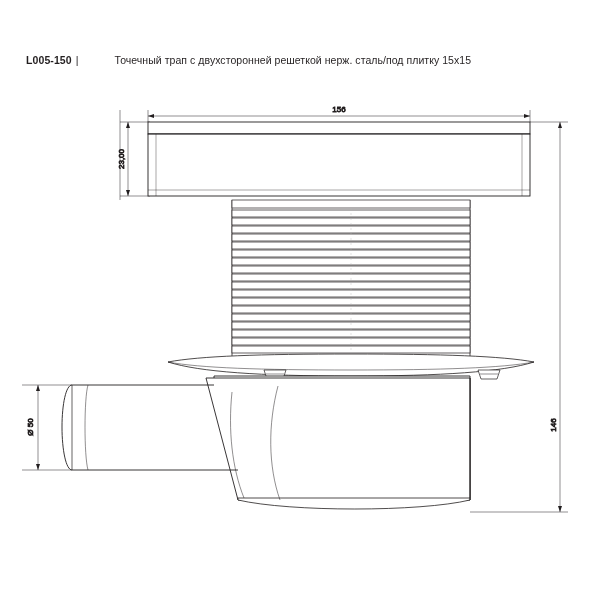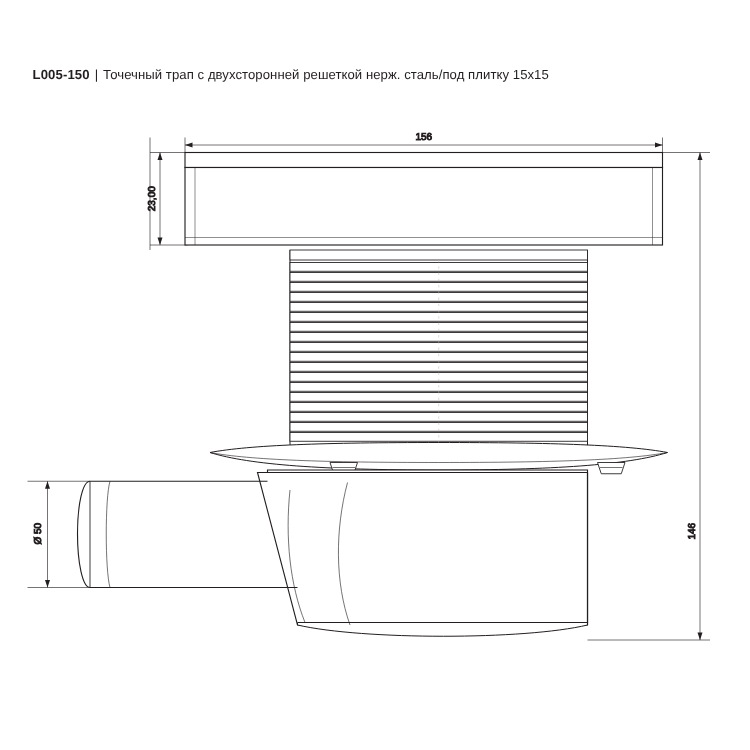--- a/index.html
+++ b/index.html
@@ -37,20 +37,21 @@
   .header .sep {
     font-size: 10.5px;
     font-weight: normal;
     margin: 0 4px;
     color: #231f20;
   }
   .header .desc {
     font-size: 10.5px;
     font-weight: normal;
     letter-spacing: 0.05px;
+    margin-left: 32px;
   }
   
   #drawing {
     position: absolute;
     left: 0;
     top: 0;
   }
   .dim-text {
     font-family: "Liberation Sans", sans-serif;
     font-size: 8px;

